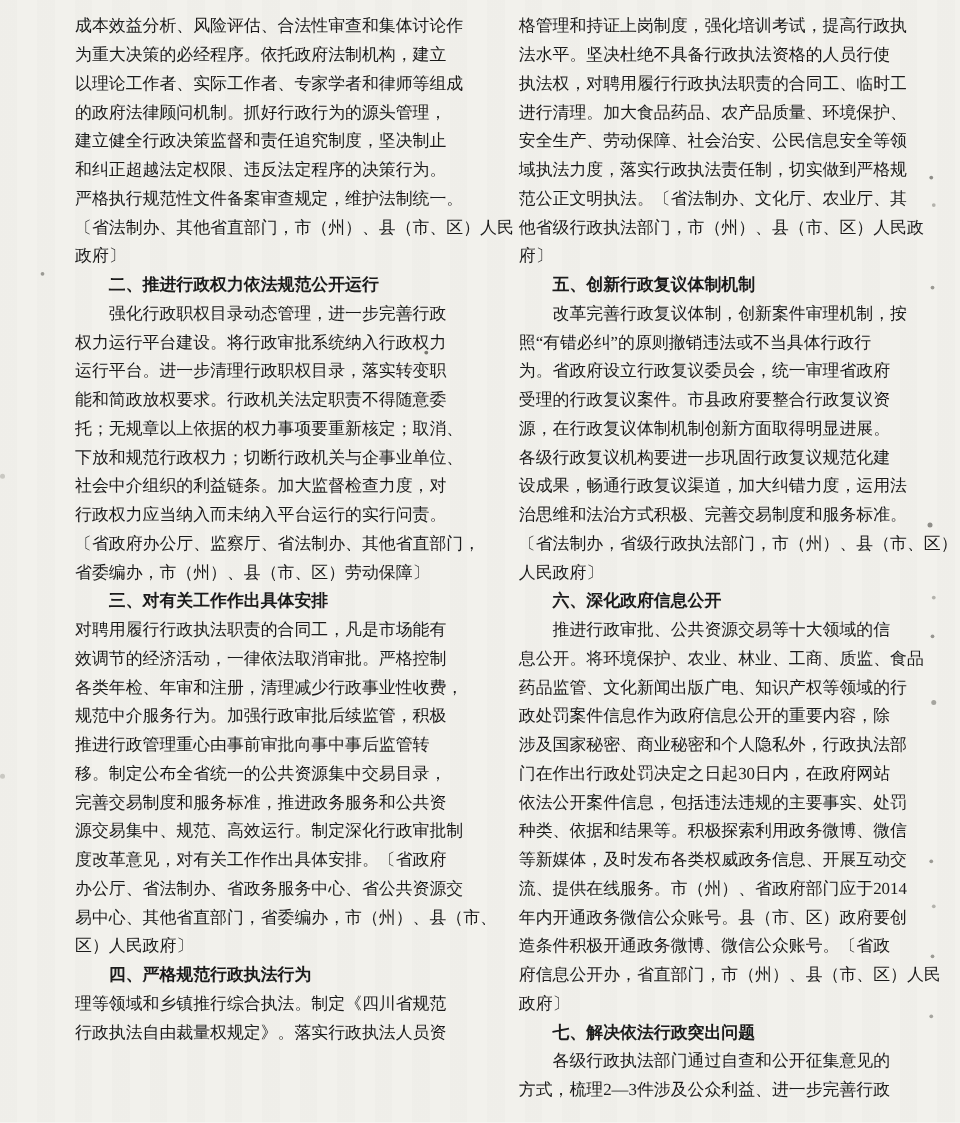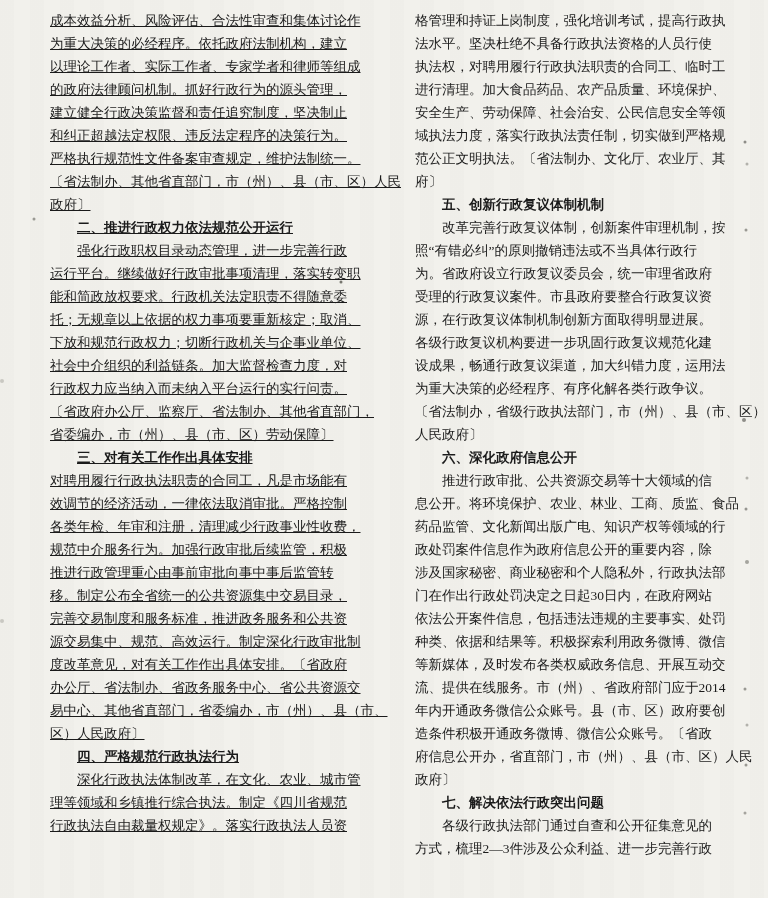--- a/index.html
+++ b/index.html
@@ -24,21 +24,21 @@
     overflow: hidden;
   }
   .column {
     position: absolute;
     top: 9px;
     width: 316px;
     font-size: 13.5px;
     line-height: 23px;
     letter-spacing: 0px;
   }
-  .column.left  { left: 50px; text-decoration: underline; }
+  .column.left  { left: 60px; }
   .column.right { left: 415px; }
   .line {
     height: 23px;
     white-space: nowrap;
     text-align: justify;
   }
   .line.first   { text-indent: 27px; }
   .line.heading {
     text-indent: 27px;
     font-weight: bold;
@@ -78,21 +78,22 @@
       <div class="line body">为重大决策的必经程序。依托政府法制机构，建立</div>
       <div class="line body">以理论工作者、实际工作者、专家学者和律师等组成</div>
       <div class="line body">的政府法律顾问机制。抓好行政行为的源头管理，</div>
       <div class="line body">建立健全行政决策监督和责任追究制度，坚决制止</div>
       <div class="line body">和纠正超越法定权限、违反法定程序的决策行为。</div>
       <div class="line body">严格执行规范性文件备案审查规定，维护法制统一。</div>
       <div class="line body">〔省法制办、其他省直部门，市（州）、县（市、区）人民</div>
       <div class="line body">政府〕</div>
       <div class="line heading">二、推进行政权力依法规范公开运行</div>
       <div class="line first">强化行政职权目录动态管理，进一步完善行政</div>
-      <div class="line body">运行平台。继续做好行政审批事项清理，落实转变职</div>
+      <div class="line body">权力运行平台建设。将行政审批系统纳入行政权力</div>
+      <div class="line body">运行平台。进一步清理行政职权目录，落实转变职</div>
       <div class="line body">能和简政放权要求。行政机关法定职责不得随意委</div>
       <div class="line body">托；无规章以上依据的权力事项要重新核定；取消、</div>
       <div class="line body">下放和规范行政权力；切断行政机关与企事业单位、</div>
       <div class="line body">社会中介组织的利益链条。加大监督检查力度，对</div>
       <div class="line body">行政权力应当纳入而未纳入平台运行的实行问责。</div>
       <div class="line body">〔省政府办公厅、监察厅、省法制办、其他省直部门，</div>
       <div class="line body">省委编办，市（州）、县（市、区）劳动保障〕</div>
       <div class="line heading">三、对有关工作作出具体安排</div>
       <div class="line body">对聘用履行行政执法职责的合同工，凡是市场能有</div>
       <div class="line body">效调节的经济活动，一律依法取消审批。严格控制</div>
@@ -100,42 +101,42 @@
       <div class="line body">规范中介服务行为。加强行政审批后续监管，积极</div>
       <div class="line body">推进行政管理重心由事前审批向事中事后监管转</div>
       <div class="line body">移。制定公布全省统一的公共资源集中交易目录，</div>
       <div class="line body">完善交易制度和服务标准，推进政务服务和公共资</div>
       <div class="line body">源交易集中、规范、高效运行。制定深化行政审批制</div>
       <div class="line body">度改革意见，对有关工作作出具体安排。〔省政府</div>
       <div class="line body">办公厅、省法制办、省政务服务中心、省公共资源交</div>
       <div class="line body">易中心、其他省直部门，省委编办，市（州）、县（市、</div>
       <div class="line body">区）人民政府〕</div>
       <div class="line heading">四、严格规范行政执法行为</div>
-      <div class="line first">深化行政执法体制改革，在文化、农业、城市管</div>
       <div class="line body">理等领域和乡镇推行综合执法。制定《四川省规范</div>
       <div class="line body">行政执法自由裁量权规定》。落实行政执法人员资</div>
     </div>
   <div class="column right">
       <div class="line body">格管理和持证上岗制度，强化培训考试，提高行政执</div>
       <div class="line body">法水平。坚决杜绝不具备行政执法资格的人员行使</div>
       <div class="line body">执法权，对聘用履行行政执法职责的合同工、临时工</div>
       <div class="line body">进行清理。加大食品药品、农产品质量、环境保护、</div>
       <div class="line body">安全生产、劳动保障、社会治安、公民信息安全等领</div>
       <div class="line body">域执法力度，落实行政执法责任制，切实做到严格规</div>
       <div class="line body">范公正文明执法。〔省法制办、文化厅、农业厅、其</div>
+      <div class="line body">他省级行政执法部门，市（州）、县（市、区）人民政</div>
       <div class="line body">府〕</div>
       <div class="line heading">五、创新行政复议体制机制</div>
       <div class="line first">改革完善行政复议体制，创新案件审理机制，按</div>
       <div class="line body">照“有错必纠”的原则撤销违法或不当具体行政行</div>
       <div class="line body">为。省政府设立行政复议委员会，统一审理省政府</div>
       <div class="line body">受理的行政复议案件。市县政府要整合行政复议资</div>
       <div class="line body">源，在行政复议体制机制创新方面取得明显进展。</div>
       <div class="line body">各级行政复议机构要进一步巩固行政复议规范化建</div>
       <div class="line body">设成果，畅通行政复议渠道，加大纠错力度，运用法</div>
-      <div class="line body">为重大决策的必经程序、有序化解各类行政争议。</div>
+      <div class="line body">治思维和法治方式积极、完善交易制度和服务标准。</div>
       <div class="line body">〔省法制办，省级行政执法部门，市（州）、县（市、区）</div>
       <div class="line body">人民政府〕</div>
       <div class="line heading">六、深化政府信息公开</div>
       <div class="line first">推进行政审批、公共资源交易等十大领域的信</div>
       <div class="line body">息公开。将环境保护、农业、林业、工商、质监、食品</div>
       <div class="line body">药品监管、文化新闻出版广电、知识产权等领域的行</div>
       <div class="line body">政处罚案件信息作为政府信息公开的重要内容，除</div>
       <div class="line body">涉及国家秘密、商业秘密和个人隐私外，行政执法部</div>
       <div class="line body">门在作出行政处罚决定之日起30日内，在政府网站</div>
       <div class="line body">依法公开案件信息，包括违法违规的主要事实、处罚</div>

